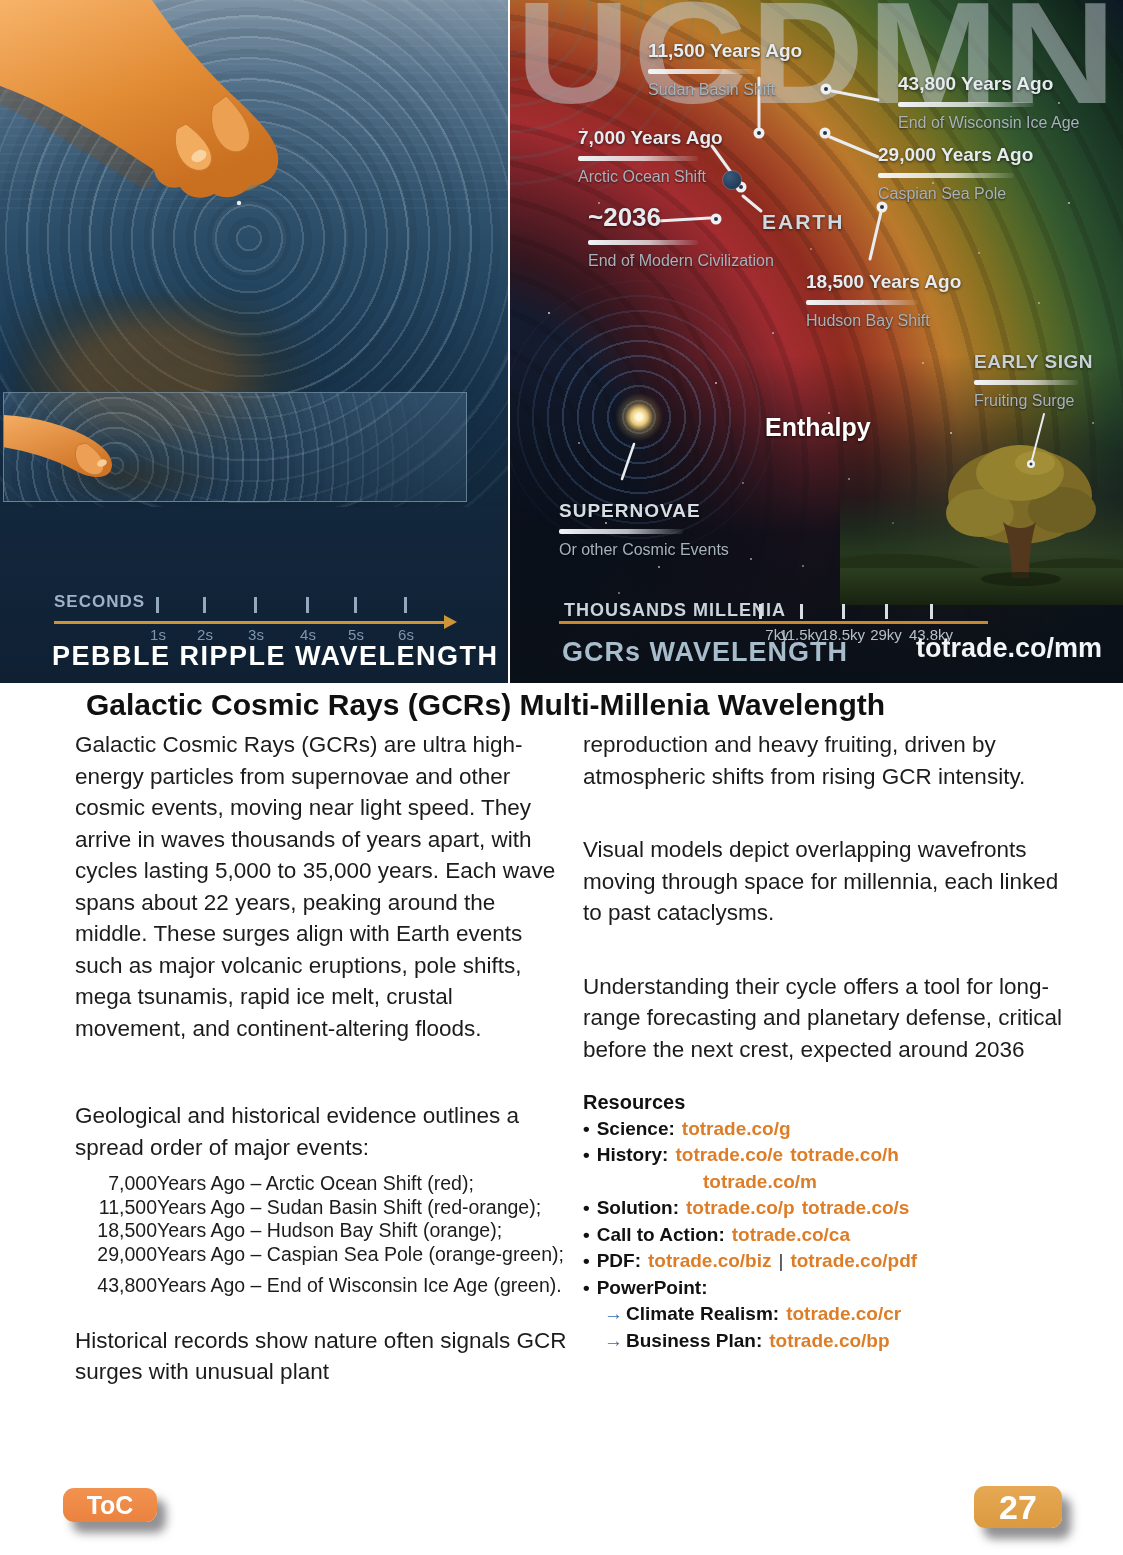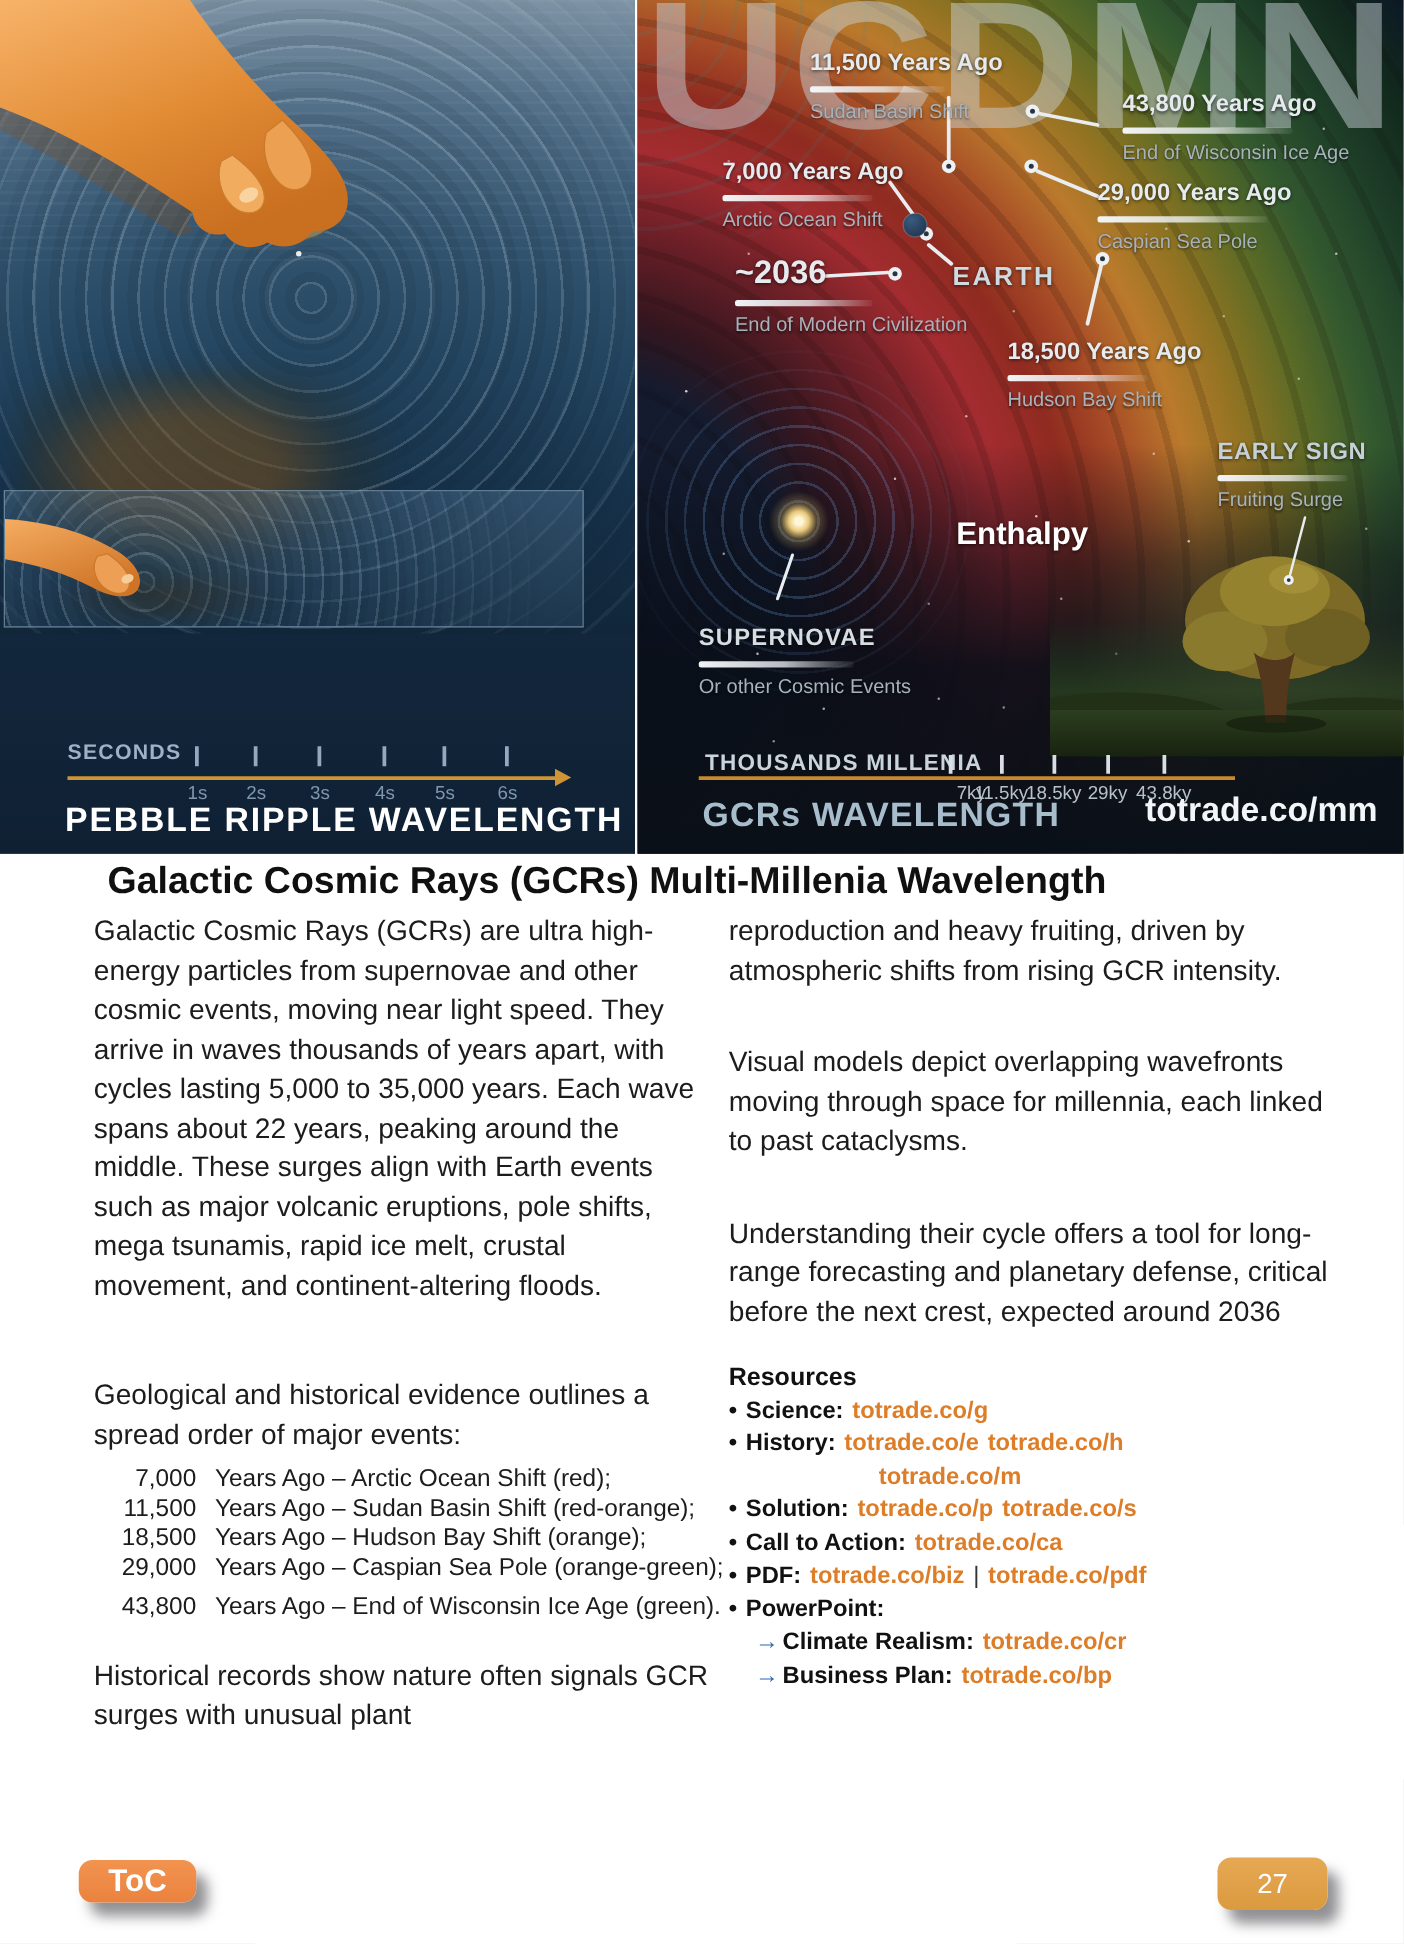--- a/index.html
+++ b/index.html
@@ -121,21 +121,21 @@
   
   .article-title{position:absolute;left:86px;top:688px;font-size:30px;font-weight:700;color:#101010;}
   .col{position:absolute;top:729px;width:495px;color:#1c1c1c;}
   .col-left{left:75px}.col-right{left:583px}
   .col p{margin:0;font-size:22.5px;line-height:31.5px;}
   .p-evidence{margin-top:56px !important;}
   .events{margin-top:9px;font-size:19.5px;line-height:23.5px;}
   .ev-row{display:flex;}
   .ev-row.last{margin-top:8px;}
   .ev-num{width:82px;text-align:right;flex:0 0 82px;}
-  .ev-desc{margin-left:15px;white-space:nowrap;}
+  .ev-desc{white-space:nowrap;}
   .p-nature{margin-top:27px !important;}
   .col-right .sp1{margin-top:42px !important;}
   .col-right .sp2{margin-top:42px !important;}
 
   .res{margin-top:24px;font-size:19px;line-height:26.5px;color:#111;}
   .res-h{font-weight:700;font-size:20px;}
   .res-line span{font-weight:700;}
   .res .bullet{color:#111;margin-right:7px;}
   .res .res-label{color:#111;margin-right:7px;}
   .res .lnk{color:#dd7d27;margin-right:7px;}
@@ -143,21 +143,21 @@
   .res .wrap2{padding-left:120px;}
   .res .res-sub{padding-left:21px;}
   .res .arrow{color:#2f6cb3;margin-right:3px;}
 
   
   .toc-btn{position:absolute;left:63px;top:1488px;width:94px;height:34px;border-radius:11px;
     background:linear-gradient(180deg,#f29350,#eb823f);box-shadow:9px 11px 10px rgba(55,55,60,.55);
     display:flex;align-items:center;justify-content:center;color:#fff;font-size:25px;font-weight:700;cursor:pointer;}
   .page-badge{position:absolute;left:974px;top:1486px;width:88px;height:42px;border-radius:11px;
     background:linear-gradient(180deg,#e6a854,#db9a3f);box-shadow:9px 11px 10px rgba(55,55,60,.55);
-    display:flex;align-items:center;justify-content:center;color:#fff;font-size:22px;font-weight:400;}
+    display:flex;align-items:center;justify-content:center;color:#fff;font-size:34px;font-weight:700;}
 </style>
 </head>
 <body>
 
 <div class="page">
 
   <div class="info">
 
     <div class="panel-left">
       <div class="water"></div>

